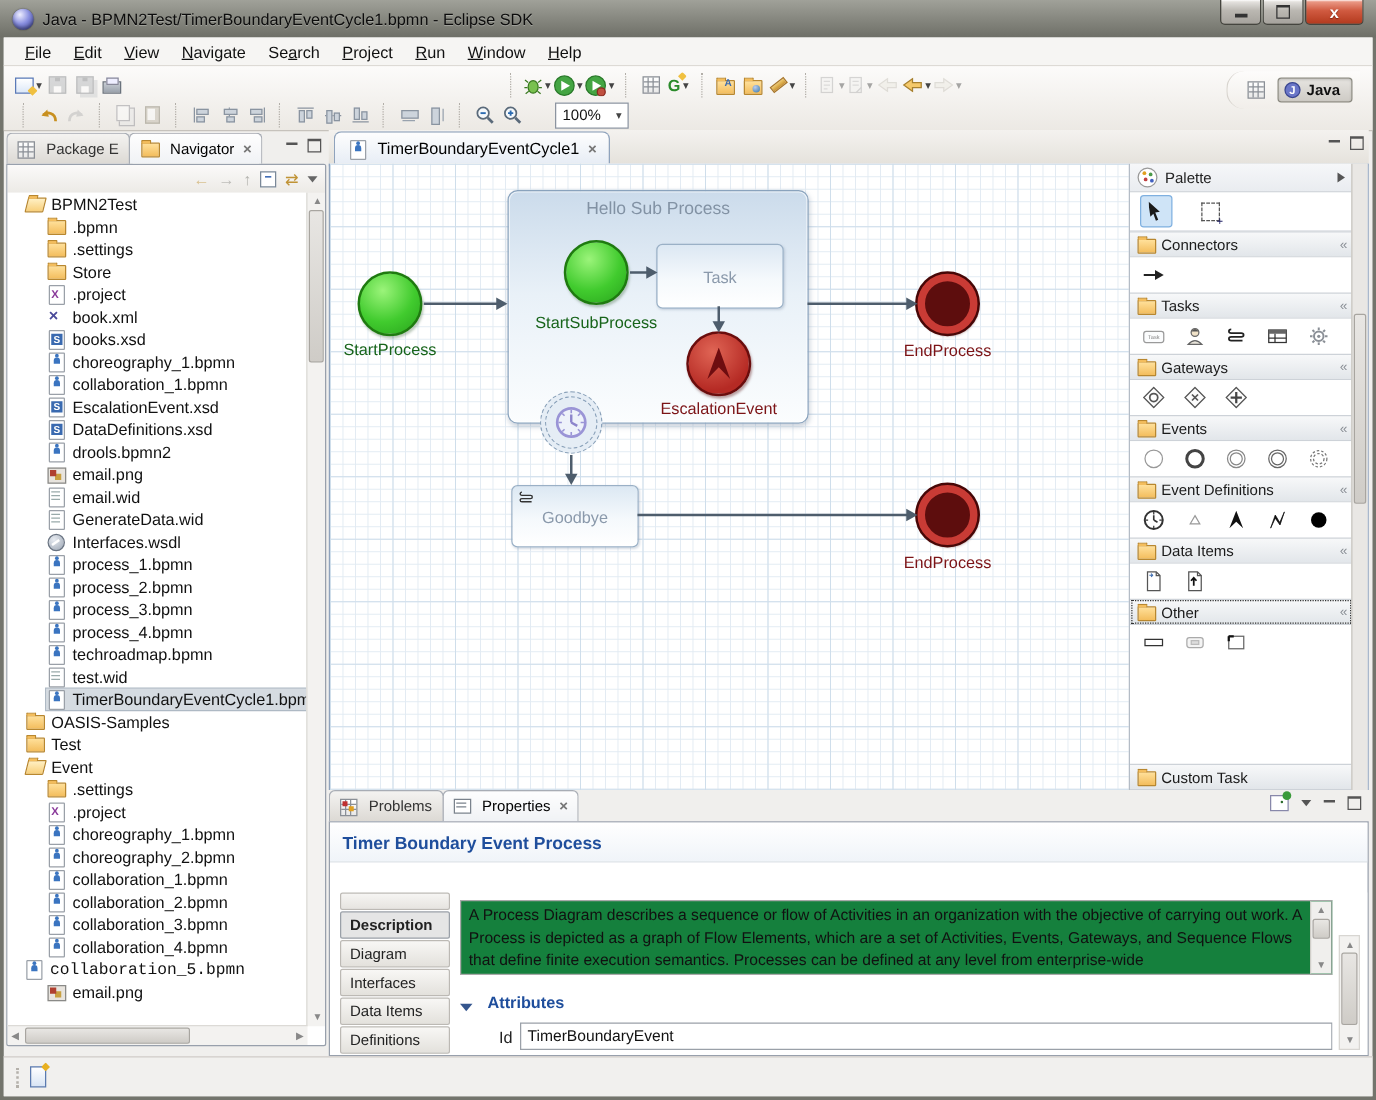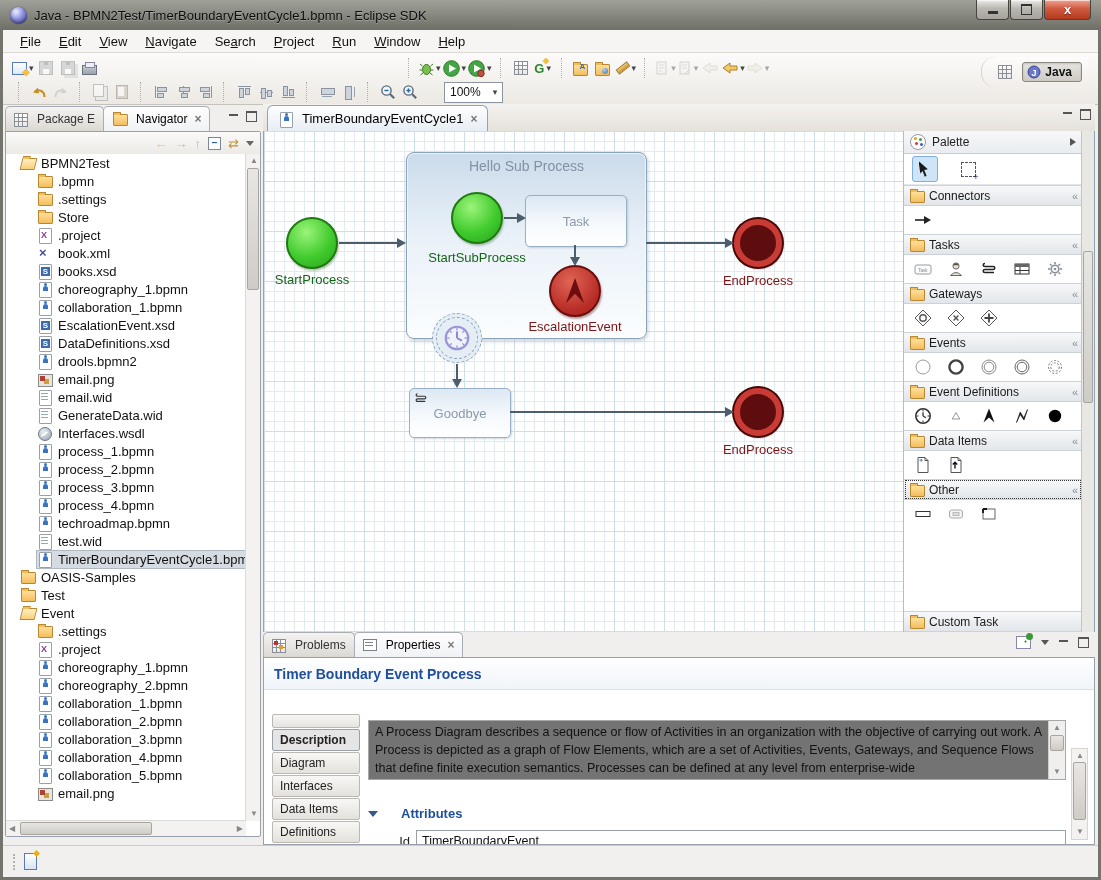--- a/index.html
+++ b/index.html
@@ -123,24 +123,24 @@
   .props-tools{position:absolute;right:6px;top:4px;display:flex;gap:10px;align-items:center}
   .ico-dd{width:0;height:0;border-top:5px solid #555;border-left:4px solid transparent;border-right:4px solid transparent}
   .ico-pin{position:relative;width:13px;height:11px;border:1px solid #88a;background:#fff}
   .ico-pin::after{content:"";position:absolute;right:-3px;top:-4px;width:7px;height:7px;background:#3a9a3a;border-radius:50%;box-shadow:-4px 5px 0 -2.5px #2a6a2a}
   .props-form-wrap{position:absolute;top:56px;left:0;right:0;bottom:0;background:#fff}
   .side-tabs{position:absolute;left:8px;top:0;width:88px}
   .sspacer{height:12px;background:linear-gradient(#f6f5f3,#e6e4e0);border:1px solid #bcb9b4;border-radius:2px;margin-bottom:1px}
   .stab{height:20px;display:flex;align-items:center;padding-left:7px;font-size:12px;color:#222;background:linear-gradient(#f8f7f5,#e3e1dc);border:1px solid #bcb9b4;border-radius:2px;margin-bottom:1px}
   .stab.active{background:#e5e5e5;font-weight:bold;border-color:#9aa0a8}
   .form{position:absolute;left:104px;right:28px;top:0;bottom:0;overflow:hidden}
-  .descbox{position:relative;height:58px;background:#737373;border:1px solid #a8a8a8;margin-top:6px;overflow:hidden}
+  .descbox{position:relative;height:58px;background:#15803d;border:1px solid #a8a8a8;margin-top:6px;overflow:hidden}
   .desctext{margin:2px 22px 0 6px;font-size:12.5px;line-height:18px;color:#111}
   .desc-scroll{position:absolute;right:0;top:0;bottom:0;width:16px;background:#f0efed;border-left:1px solid #d0cec9}
-  .attr-hdr{display:flex;align-items:center;gap:23px;margin-top:26px}
+  .attr-hdr{display:flex;align-items:flex-end;gap:12px;margin-top:14px}
   .attr-tri{width:0;height:0;border-top:6px solid #35568e;border-left:5px solid transparent;border-right:5px solid transparent}
   .attr-label{font-size:13px;font-weight:bold;color:#1f4e9c}
   .frow{display:flex;align-items:center;margin-top:9px}
   .flabel{width:42px;text-align:right;font-size:13px;color:#222;margin-right:6px;flex:none}
   .finput{flex:1;height:20px;background:#fff;border:1px solid #9aa0a8;font-size:12.5px;color:#111;display:flex;align-items:center;padding-left:5px}
   .props-vscroll{position:absolute;right:6px;top:34px;width:15px;bottom:4px;background:#f3f2f0;border:1px solid #d8d6d2}
   
   .statusbar{position:absolute;left:0;right:0;bottom:0;height:31px;background:#f1f0ee;border-top:1px solid #cfccc7;display:flex;align-items:center}
   .grip{width:3px;height:16px;border-left:2px dotted #b4b0aa;margin:0 6px 0 10px}
   .ico-fast{width:11px;height:15px;border:1px solid #5a7ab0;background:linear-gradient(#fff,#d8e4f4);position:relative}
@@ -740,21 +740,21 @@
               </div>
               <div class="trow" style="padding-left: 31px;">
                 <span class="lblwrap">
                   <span class="fi">
                     <i class="pg"></i>
                     <i class="person"></i>
                   </span>
                   <span>collaboration_4.bpmn</span>
                 </span>
               </div>
-              <div class="trow" style="padding-left: 31px;">
+              <div class="trow" style="padding-left: 13px; font-family: Liberation Mono, monospace;">
                 <span class="lblwrap">
                   <span class="fi">
                     <i class="pg"></i>
                     <i class="person"></i>
                   </span>
                   <span>collaboration_5.bpmn</span>
                 </span>
               </div>
               <div class="trow" style="padding-left: 31px;">
                 <span class="lblwrap">

